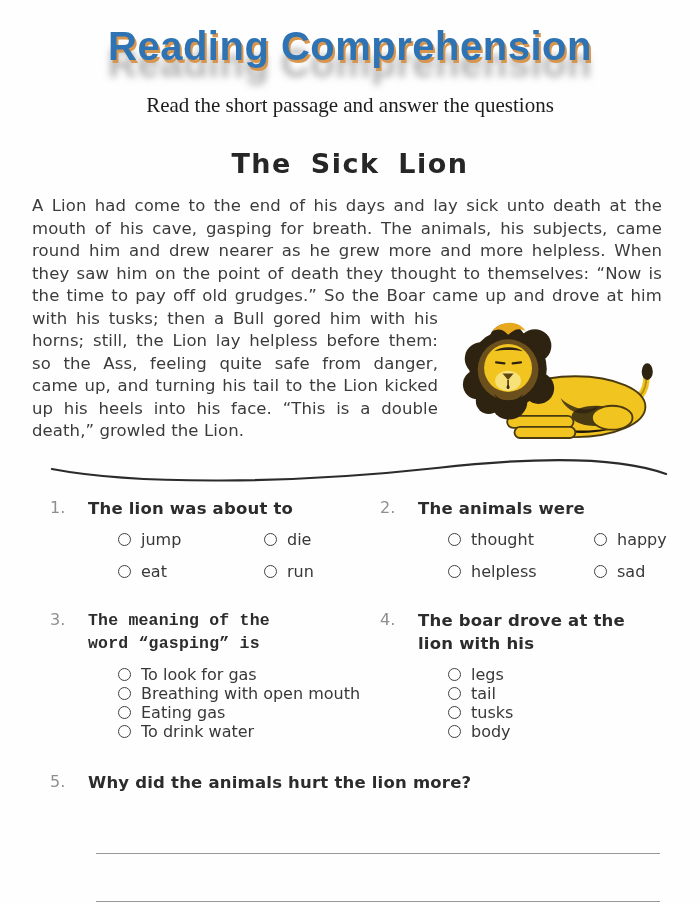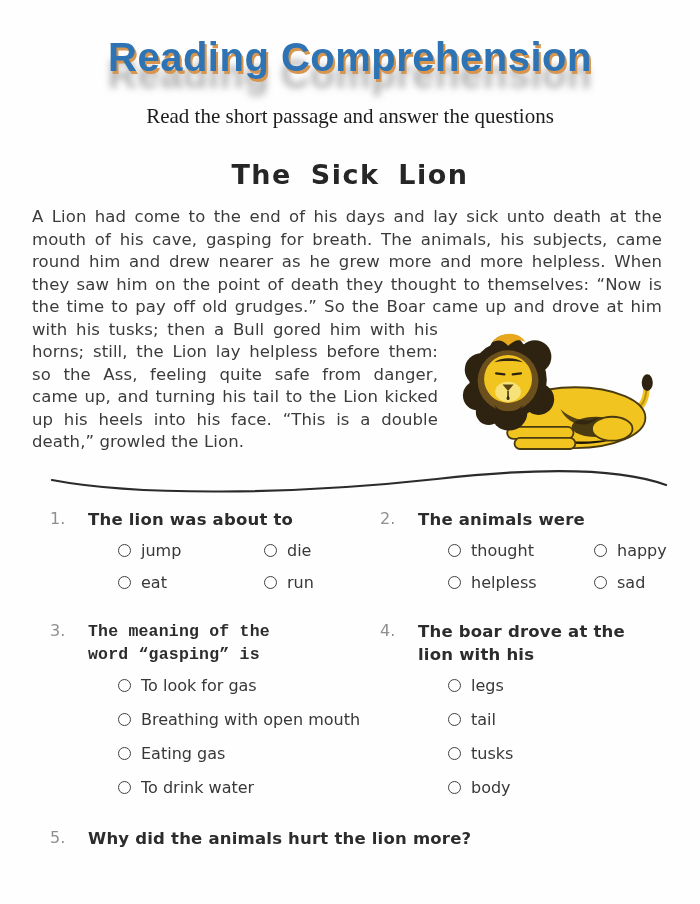--- a/index.html
+++ b/index.html
@@ -8,21 +8,21 @@
     width:700px;height:904px;
     margin:0 auto;
     background:#fefefe;
     font-family:"DejaVu Sans",sans-serif;
     color:#3a3a3a;
     overflow:hidden;
     box-sizing:border-box;
   }
   
   .title{
-    margin:11px;padding-top:24px;
+    margin:0;padding-top:24px;
     text-align:center;
     font-size:40px;font-weight:700;
     letter-spacing:0.5px;
     color:#2e74b5;
     text-shadow:2px 3px 0 #d7954e, 0 17px 7px rgba(110,110,110,0.55);
     font-family:"Liberation Sans","DejaVu Sans",sans-serif;
   }
   .subtitle{
     margin:24px 0 0 0;
     text-align:center;
@@ -71,21 +71,21 @@
     font-size:16.5px;font-weight:700;
     color:#2c2c2c;letter-spacing:0.2px;
     line-height:23px;
   }
   .options{margin:10px 0 0 68px;}
   .options.two-col{
     display:grid;
     grid-template-columns:146px auto;
     row-gap:13px;
   }
-  .options.one-col{display:grid;grid-template-columns:1fr;row-gap:15px;}
+  .options.one-col{display:grid;grid-template-columns:1fr;}
   .option{display:flex;align-items:center;cursor:pointer;}
   .radio{
     width:11px;height:11px;
     border:1.7px solid #414141;
     border-radius:50%;
     margin-right:10px;
     flex:none;
     background:#fff;
   }
   .opt-label{font-size:16px;color:#383838;}

